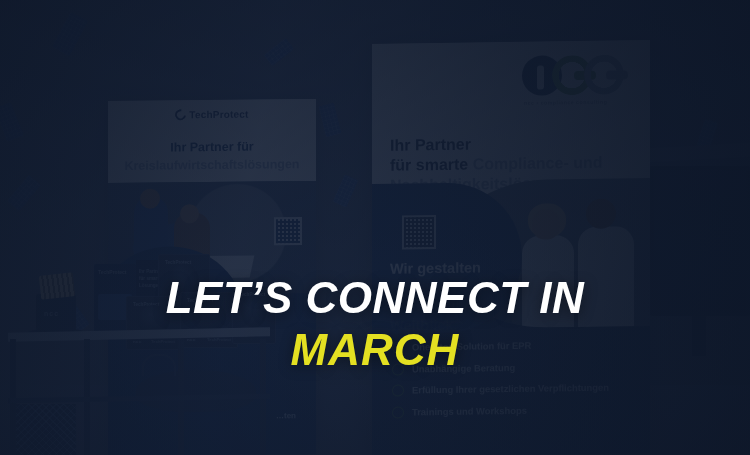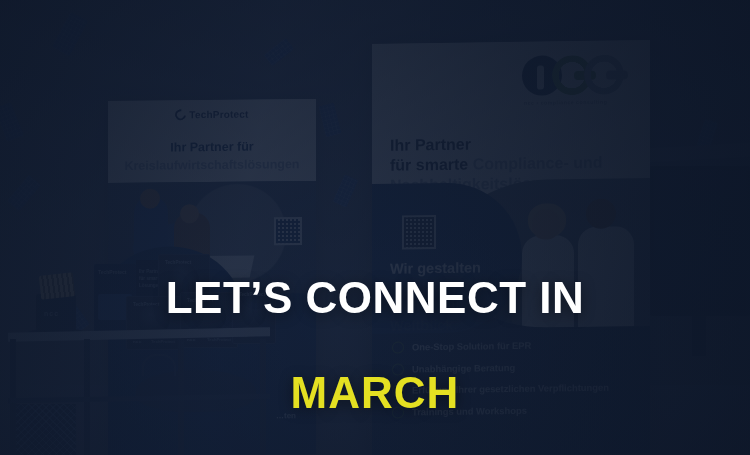--- a/index.html
+++ b/index.html
@@ -189,20 +189,21 @@
   }
   .overlay2{
     position:absolute;inset:0;
     background:radial-gradient(ellipse at 46% 70%, rgba(20,32,56,.30) 0%, rgba(12,21,38,.70) 100%);
   }
 
   
   .headline{
     position:absolute;left:0;top:272px;width:100%;text-align:center;
     pointer-events:none;
+    font-style:italic;
   }
   .hl-line1{
     font-size:44px;font-weight:700;color:#ffffff;letter-spacing:.5px;line-height:52px;
     text-shadow:0 2px 14px rgba(0,0,0,.45);
   }
   .hl-line2{
     font-size:44px;font-weight:700;letter-spacing:1px;line-height:52px;
     text-shadow:0 2px 14px rgba(0,0,0,.45);
   }
 </style>
@@ -384,16 +385,16 @@
       <div class="mesh"></div>
     </div>
 
   </div>
 
   <div class="overlay"></div>
   <div class="overlay2"></div>
 
   <div class="headline">
     <div class="hl-line1" style="color: rgb(255, 255, 255);">LET’S CONNECT IN</div>
-    <div class="hl-line2" style="color: rgb(228, 224, 34); margin-top: 43px;">MARCH</div>
+    <div class="hl-line2" style="color: rgb(228, 224, 34);">MARCH</div>
   </div>
 
 </div>
 
 </body></html>

